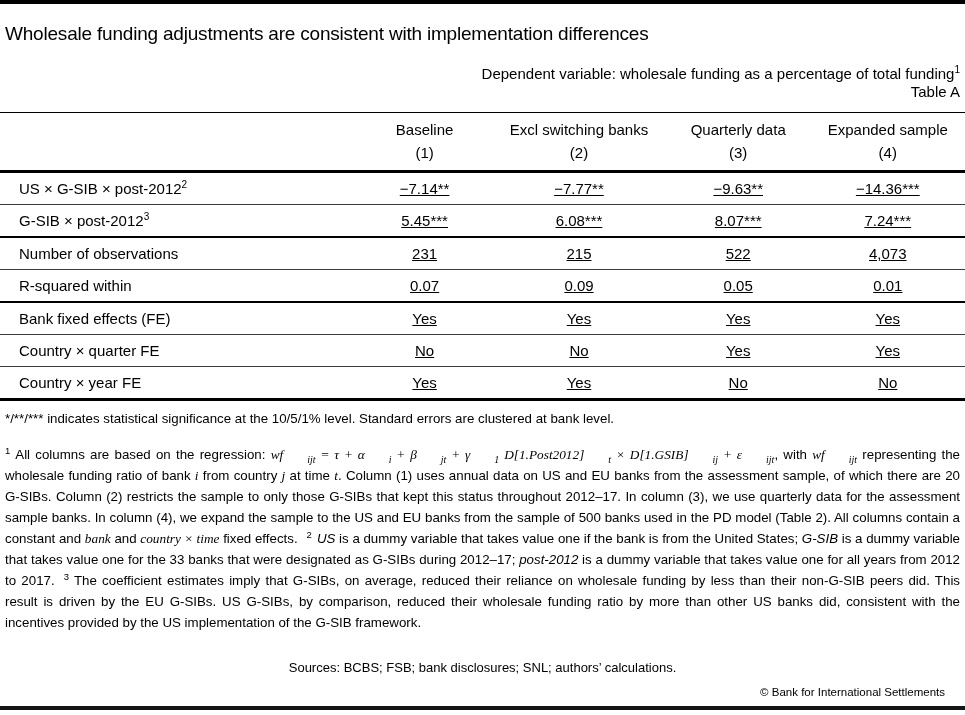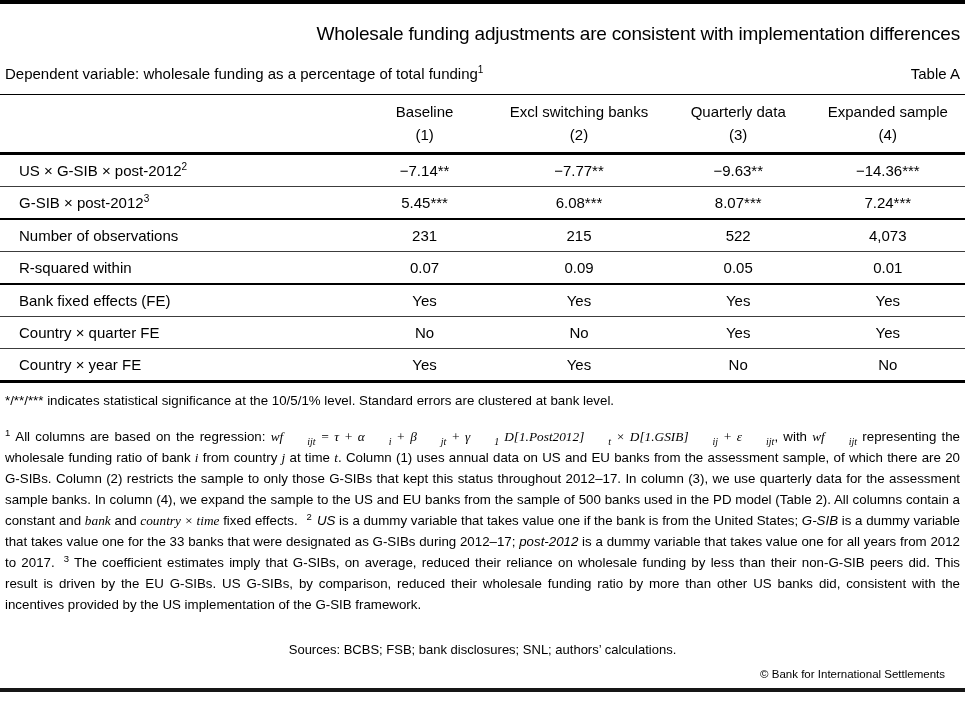--- a/index.html
+++ b/index.html
@@ -9,26 +9,25 @@
     font-family:"Liberation Sans",sans-serif;
     -webkit-font-smoothing:antialiased;
   }
   .rule-bar{height:4px;background:#000;}
   .bottom-bar{height:4px;background:#161616;margin-top:7px;}
 
   .page-title{
     margin:18px 5px 0 5px;
     font-size:19px;line-height:24px;font-weight:400;
     letter-spacing:-0.2px;
-    text-align:right;
   }
   .subtitle-row{
     display:flex;justify-content:space-between;align-items:flex-end;
     margin:19px 5px 11px 5px;
-    font-size:15px;line-height:18px;
+    font-size:15px;line-height:18px;flex-direction:column;
   }
   .subtitle-row sup{font-size:10px;line-height:0;}
   .table-label{font-size:15px;}
 
   table.results{
     width:100%;border-collapse:collapse;
     font-size:15px;
     border-top:1px solid #000;
     border-bottom:3px solid #000;
   }
@@ -39,21 +38,21 @@
   table.results thead tr.col-nums td{padding:3px 2px 9px 2px;border-bottom:3px solid #000;}
   table.results tbody th,
   table.results tbody td{
     border-top:1px solid #3c3c3c;
     padding:7px 2px;
     font-weight:400;
   }
   table.results tbody tr.section th,
   table.results tbody tr.section td{border-top:2px solid #000;}
   table.results tbody th{text-align:left;padding-left:19px;}
-  table.results tbody td{text-align:center;}
+  table.results tbody td{text-align:center;text-decoration:underline;}
   table.results sup{font-size:10px;line-height:0;}
 
   .sig-note{
     margin:9px 5px 0 5px;
     font-size:13.3px;line-height:18px;
   }
   .footnotes{
     margin:16px 5px 0 5px;
     font-size:13.3px;line-height:21px;
     text-align:justify;

